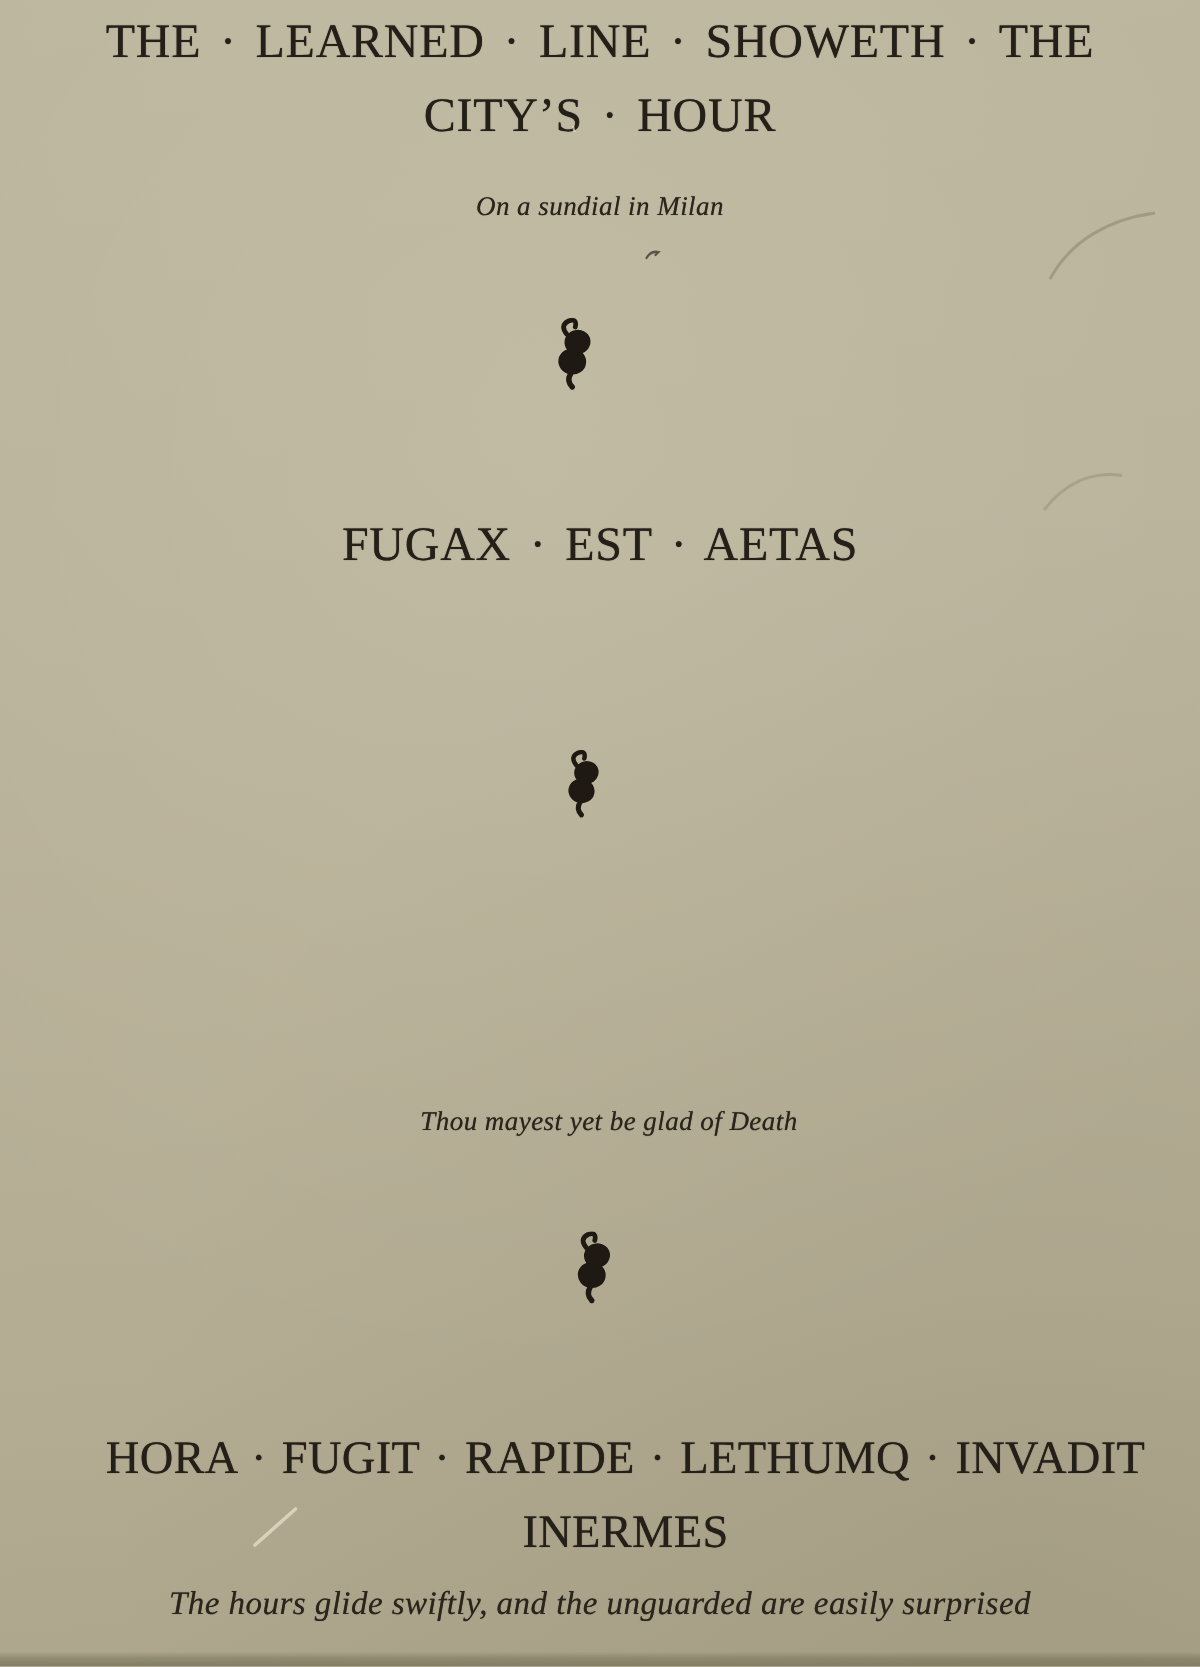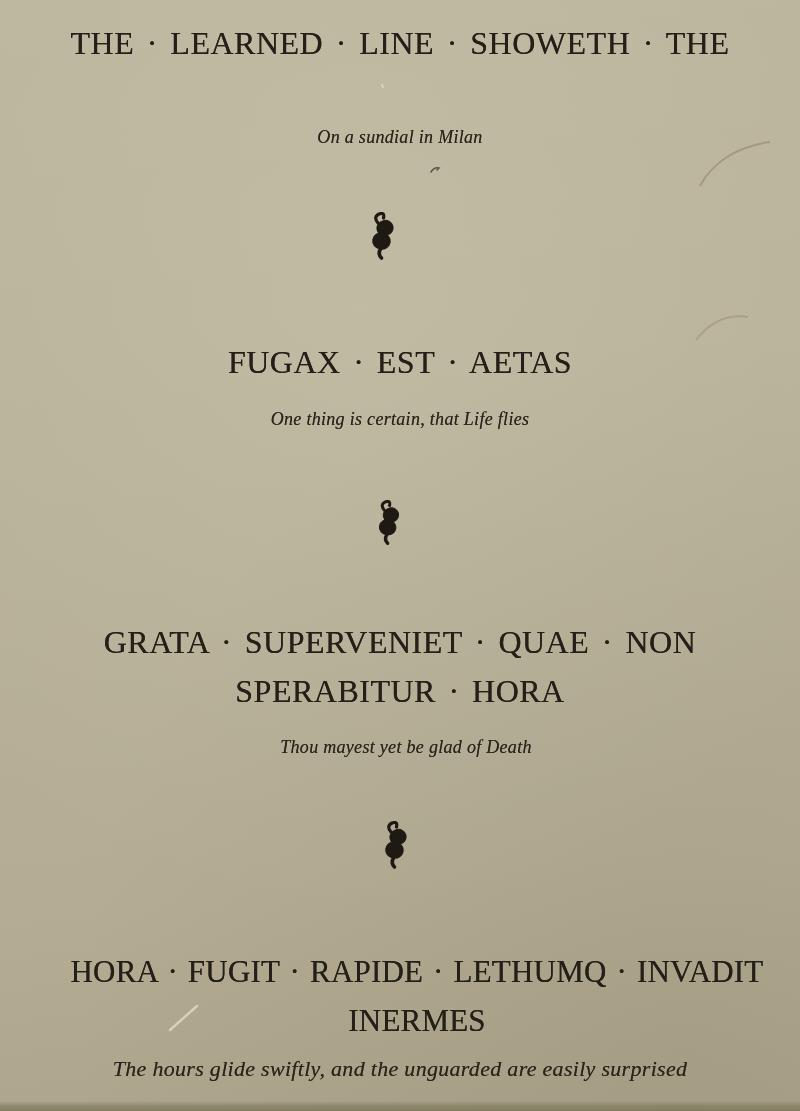--- a/index.html
+++ b/index.html
@@ -78,56 +78,52 @@
     bottom: 0;
     height: 10px;
     background: linear-gradient(180deg, rgba(90, 85, 60, 0.0) 0%, rgba(95, 90, 65, 0.35) 45%, #837e60 100%);
   }
 </style>
 </head>
 <body>
 
 <div class="page">
 
-  <div class="heading" style="top: 19px;">
+  <div class="heading" style="top: 3px;">
     <div>THE · LEARNED · LINE · SHOWETH · THE</div>
+    <div>CITY’S · HOUR</div>
   </div>
   <div class="caption" style="top: 118px;">On a sundial in Milan</div>
 
   <div class="ornament" style="top: 212px; left: 369px;">
     <svg viewBox="0 0 30 50">
       <g fill="#1e1a13" stroke="#1e1a13">
         <path d="M9 11 Q4 5 10 2 Q16 0 14.5 6" fill="none" stroke-width="3.2" stroke-linecap="round"></path>
         <ellipse cx="16" cy="16" rx="8.2" ry="7.6" transform="rotate(-14 16 16)"></ellipse>
         <ellipse cx="12.5" cy="29" rx="8.8" ry="8.2" transform="rotate(10 12.5 29)"></ellipse>
         <path d="M11.5 37 Q8.5 42 12.5 46" fill="none" stroke-width="3.6" stroke-linecap="round"></path>
       </g>
     </svg>
   </div>
 
   <div class="heading" style="top: 338px;">
     <div>FUGAX · EST · AETAS</div>
   </div>
-  <div class="caption" style="top: 400px;">One thing is certain, that Life flies</div>
 
   <div class="ornament" style="top: 500px; left: 375px; height: 47px;">
     <svg viewBox="0 0 30 50">
       <g fill="#1e1a13" stroke="#1e1a13">
         <path d="M9 11 Q4 5 10 2 Q16 0 14.5 6" fill="none" stroke-width="3.2" stroke-linecap="round"></path>
         <ellipse cx="16" cy="16" rx="8.2" ry="7.6" transform="rotate(-14 16 16)"></ellipse>
         <ellipse cx="12.5" cy="29" rx="8.8" ry="8.2" transform="rotate(10 12.5 29)"></ellipse>
         <path d="M11.5 37 Q8.5 42 12.5 46" fill="none" stroke-width="3.6" stroke-linecap="round"></path>
       </g>
     </svg>
   </div>
 
-  <div class="heading" style="top: 618px;">
-    <div>GRATA · SUPERVENIET · QUAE · NON</div>
-    <div>SPERABITUR · HORA</div>
-  </div>
   <div class="caption" style="top: 728px; margin-left: 12px;">Thou mayest yet be glad of Death</div>
 
   <div class="ornament" style="top: 821px; left: 382px;">
     <svg viewBox="0 0 30 50">
       <g fill="#1e1a13" stroke="#1e1a13">
         <path d="M9 11 Q4 5 10 2 Q16 0 14.5 6" fill="none" stroke-width="3.2" stroke-linecap="round"></path>
         <ellipse cx="16" cy="16" rx="8.2" ry="7.6" transform="rotate(-14 16 16)"></ellipse>
         <ellipse cx="12.5" cy="29" rx="8.8" ry="8.2" transform="rotate(10 12.5 29)"></ellipse>
         <path d="M11.5 37 Q8.5 42 12.5 46" fill="none" stroke-width="3.6" stroke-linecap="round"></path>
       </g>

